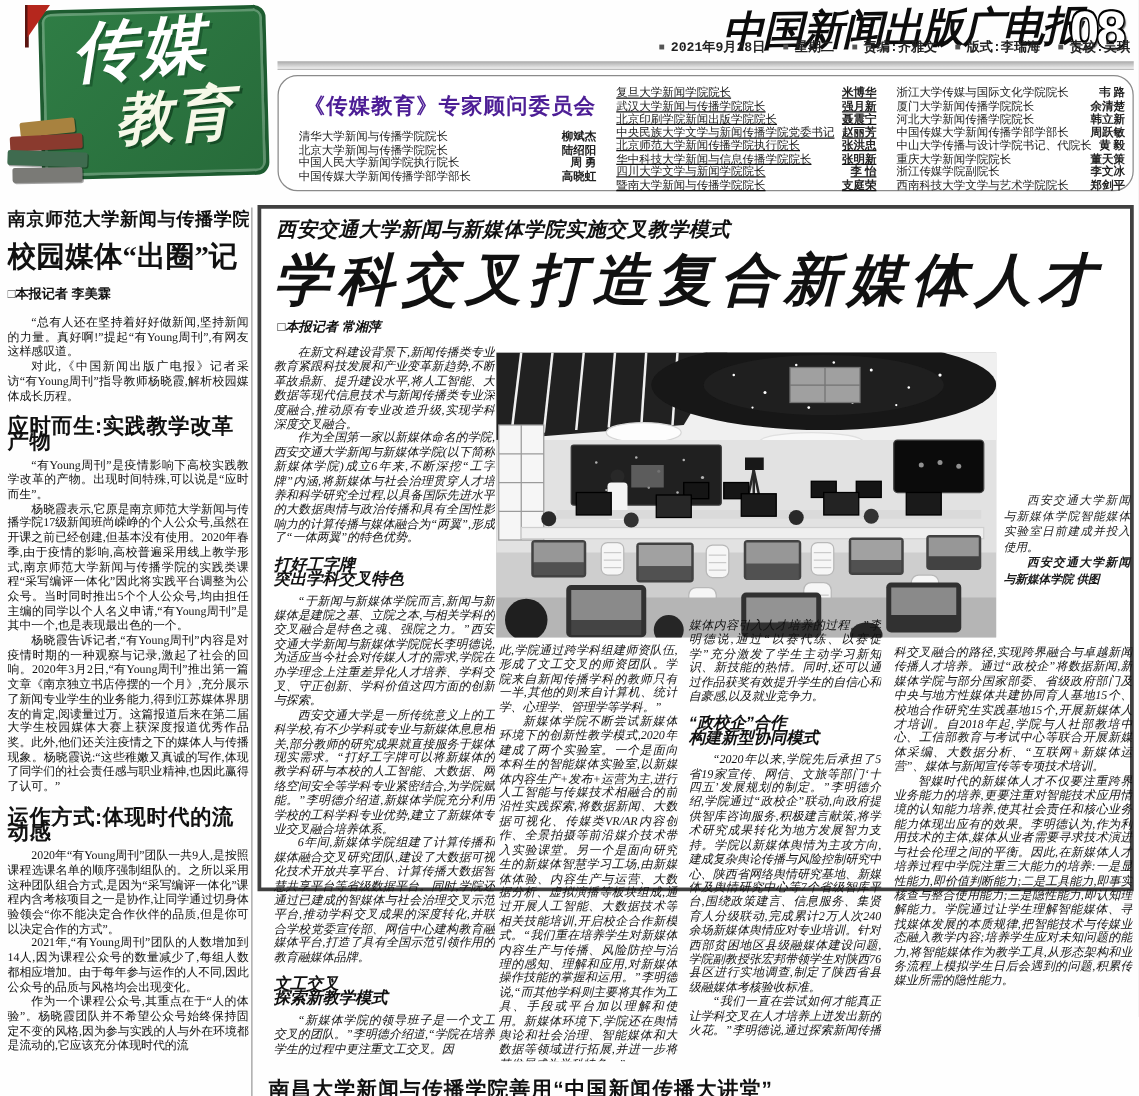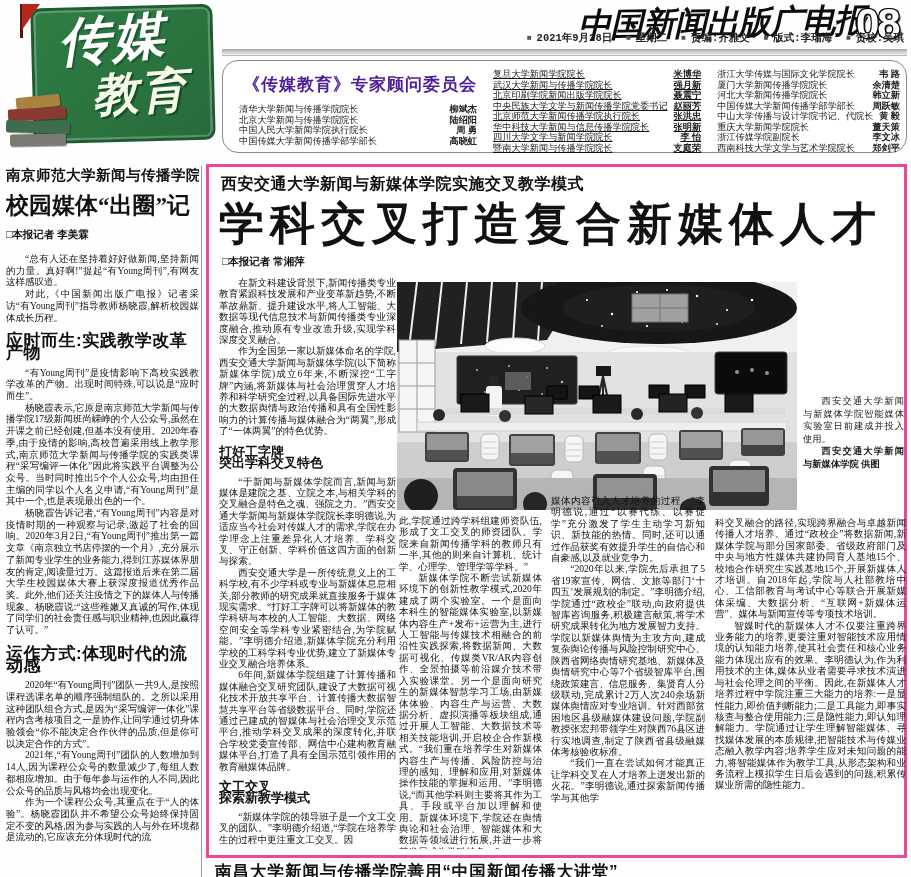--- a/index.html
+++ b/index.html
@@ -64,22 +64,22 @@
   .la-kicker { font-family:"Liberation Sans",sans-serif; font-weight:bold; font-size:14.5px;
     letter-spacing:.5px; white-space:nowrap; }
   .la-headline { font-size:23px; font-weight:bold; margin:5px 0 7px; letter-spacing:0;
     white-space:nowrap; }
   .la-byline { font-family:"Liberation Sans",sans-serif; font-weight:bold; font-size:10.5px;
     margin-bottom:12px; }
   .left-article .copy { font-size:9.5px; line-height:11.7px; }
   .left-article .b-h { font-size:17px; margin:11px 0 9px; letter-spacing:.5px; }
   .v-divider { position:absolute; left:201px; top:166px; width:1px; height:711px; background:#9a9a9a; }
   
-  .main-article { position:absolute; left:206px; top:164px; width:701px; height:694px;
-    border:3px solid #ec4899; background:#fff; }
+  .main-article { position:absolute; left:206px; top:164px; width:701px; height:549px;
+    border:3px solid #404040; background:#fff;font-style:italic; }
   .ma-kicker { position:absolute; left:12px; top:7px; font-family:"Liberation Sans",sans-serif;
     font-weight:bold; font-size:16px; letter-spacing:.5px; }
   .ma-headline { position:absolute; left:10px; top:27px; width:682px; font-size:45px;
     font-weight:bold; letter-spacing:6px; white-space:nowrap; }
   .ma-byline { position:absolute; left:13px; top:88px; font-family:"Liberation Sans",sans-serif;
     font-weight:bold; font-size:10.5px; }
   .ma-col { position:absolute; overflow:hidden; }
   .ma-col .copy, .ma-col.copy { font-size:9.6px; line-height:11.4px; }
   .ma-col .b-h { font-size:13px; margin:9px 0 7px; }
   .col1 { left:10px;  top:110px; width:177px; height:570px; }
@@ -409,20 +409,22 @@
       <p>西安交通大学新闻与新媒体学院智能媒体实验室日前建成并投入使用。</p>
       <p class="credit">西安交通大学新闻与新媒体学院 供图</p>
     </div>
 
     <div class="ma-col col2 copy">
         <div class="b-pc">此,学院通过跨学科组建师资队伍,形成了文工交叉的师资团队。学院来自新闻传播学科的教师只有一半,其他的则来自计算机、统计学、心理学、管理学等学科。”</div>
         <div class="b-p">新媒体学院不断尝试新媒体环境下的创新性教学模式,2020年建成了两个实验室。一个是面向本科生的智能媒体实验室,以新媒体内容生产+发布+运营为主,进行人工智能与传媒技术相融合的前沿性实践探索,将数据新闻、大数据可视化、传媒类VR/AR内容创作、全景拍摄等前沿媒介技术带入实验课堂。另一个是面向研究生的新媒体智慧学习工场,由新媒体体验、内容生产与运营、大数据分析、虚拟演播等板块组成,通过开展人工智能、大数据技术等相关技能培训,开启校企合作新模式。“我们重在培养学生对新媒体内容生产与传播、风险防控与治理的感知、理解和应用,对新媒体操作技能的掌握和运用。”李明德说,“而其他学科则主要将其作为工具、手段或平台加以理解和使用。新媒体环境下,学院还在舆情舆论和社会治理、智能媒体和大数据等领域进行拓展,并进一步将其发展成为学科特色。”</div>
       </div>
     <div class="ma-col col3 copy">
         <div class="b-pc">媒体内容引入人才培养的过程。”李明德说,通过“以赛代练、以赛促学”充分激发了学生主动学习新知识、新技能的热情。同时,还可以通过作品获奖有效提升学生的自信心和自豪感,以及就业竞争力。</div>
+        <div class="b-h">“政校企”合作
+构建新型协同模式</div>
         <div class="b-p">“2020年以来,学院先后承担了5省19家宣传、网信、文旅等部门‘十四五’发展规划的制定。”李明德介绍,学院通过“政校企”联动,向政府提供智库咨询服务,积极建言献策,将学术研究成果转化为地方发展智力支持。学院以新媒体舆情为主攻方向,建成复杂舆论传播与风险控制研究中心、陕西省网络舆情研究基地、新媒体及舆情研究中心等7个省级智库平台,围绕政策建言、信息服务、集贤育人分级联动,完成累计2万人次240余场新媒体舆情应对专业培训。针对西部贫困地区县级融媒体建设问题,学院副教授张宏邦带领学生对陕西76县区进行实地调查,制定了陕西省县级融媒体考核验收标准。</div>
         <div class="b-p">“我们一直在尝试如何才能真正让学科交叉在人才培养上迸发出新的火花。”李明德说,通过探索新闻传播学与其他学</div>
       </div>
     <div class="ma-col col4 copy">
         <div class="b-pc">科交叉融合的路径,实现跨界融合与卓越新闻传播人才培养。通过“政校企”将数据新闻,新媒体学院与部分国家部委、省级政府部门及中央与地方性媒体共建协同育人基地15个、校地合作研究生实践基地15个,开展新媒体人才培训。自2018年起,学院与人社部教培中心、工信部教育与考试中心等联合开展新媒体采编、大数据分析、“互联网+新媒体运营”、媒体与新闻宣传等专项技术培训。</div>
         <div class="b-p">智媒时代的新媒体人才不仅要注重跨界业务能力的培养,更要注重对智能技术应用情境的认知能力培养,使其社会责任和核心业务能力体现出应有的效果。李明德认为,作为利用技术的主体,媒体从业者需要寻求技术演进与社会伦理之间的平衡。因此,在新媒体人才培养过程中学院注重三大能力的培养:一是显性能力,即价值判断能力;二是工具能力,即事实核查与整合使用能力;三是隐性能力,即认知理解能力。学院通过让学生理解智能媒体、寻找媒体发展的本质规律,把智能技术与传媒业态融入教学内容;培养学生应对未知问题的能力,将智能媒体作为教学工具,从形态架构和业务流程上模拟学生日后会遇到的问题,积累传媒业所需的隐性能力。</div>
       </div>
   </article>
 
   <div class="bottom-kicker">南昌大学新闻与传播学院善用“中国新闻传播大讲堂”</div>

